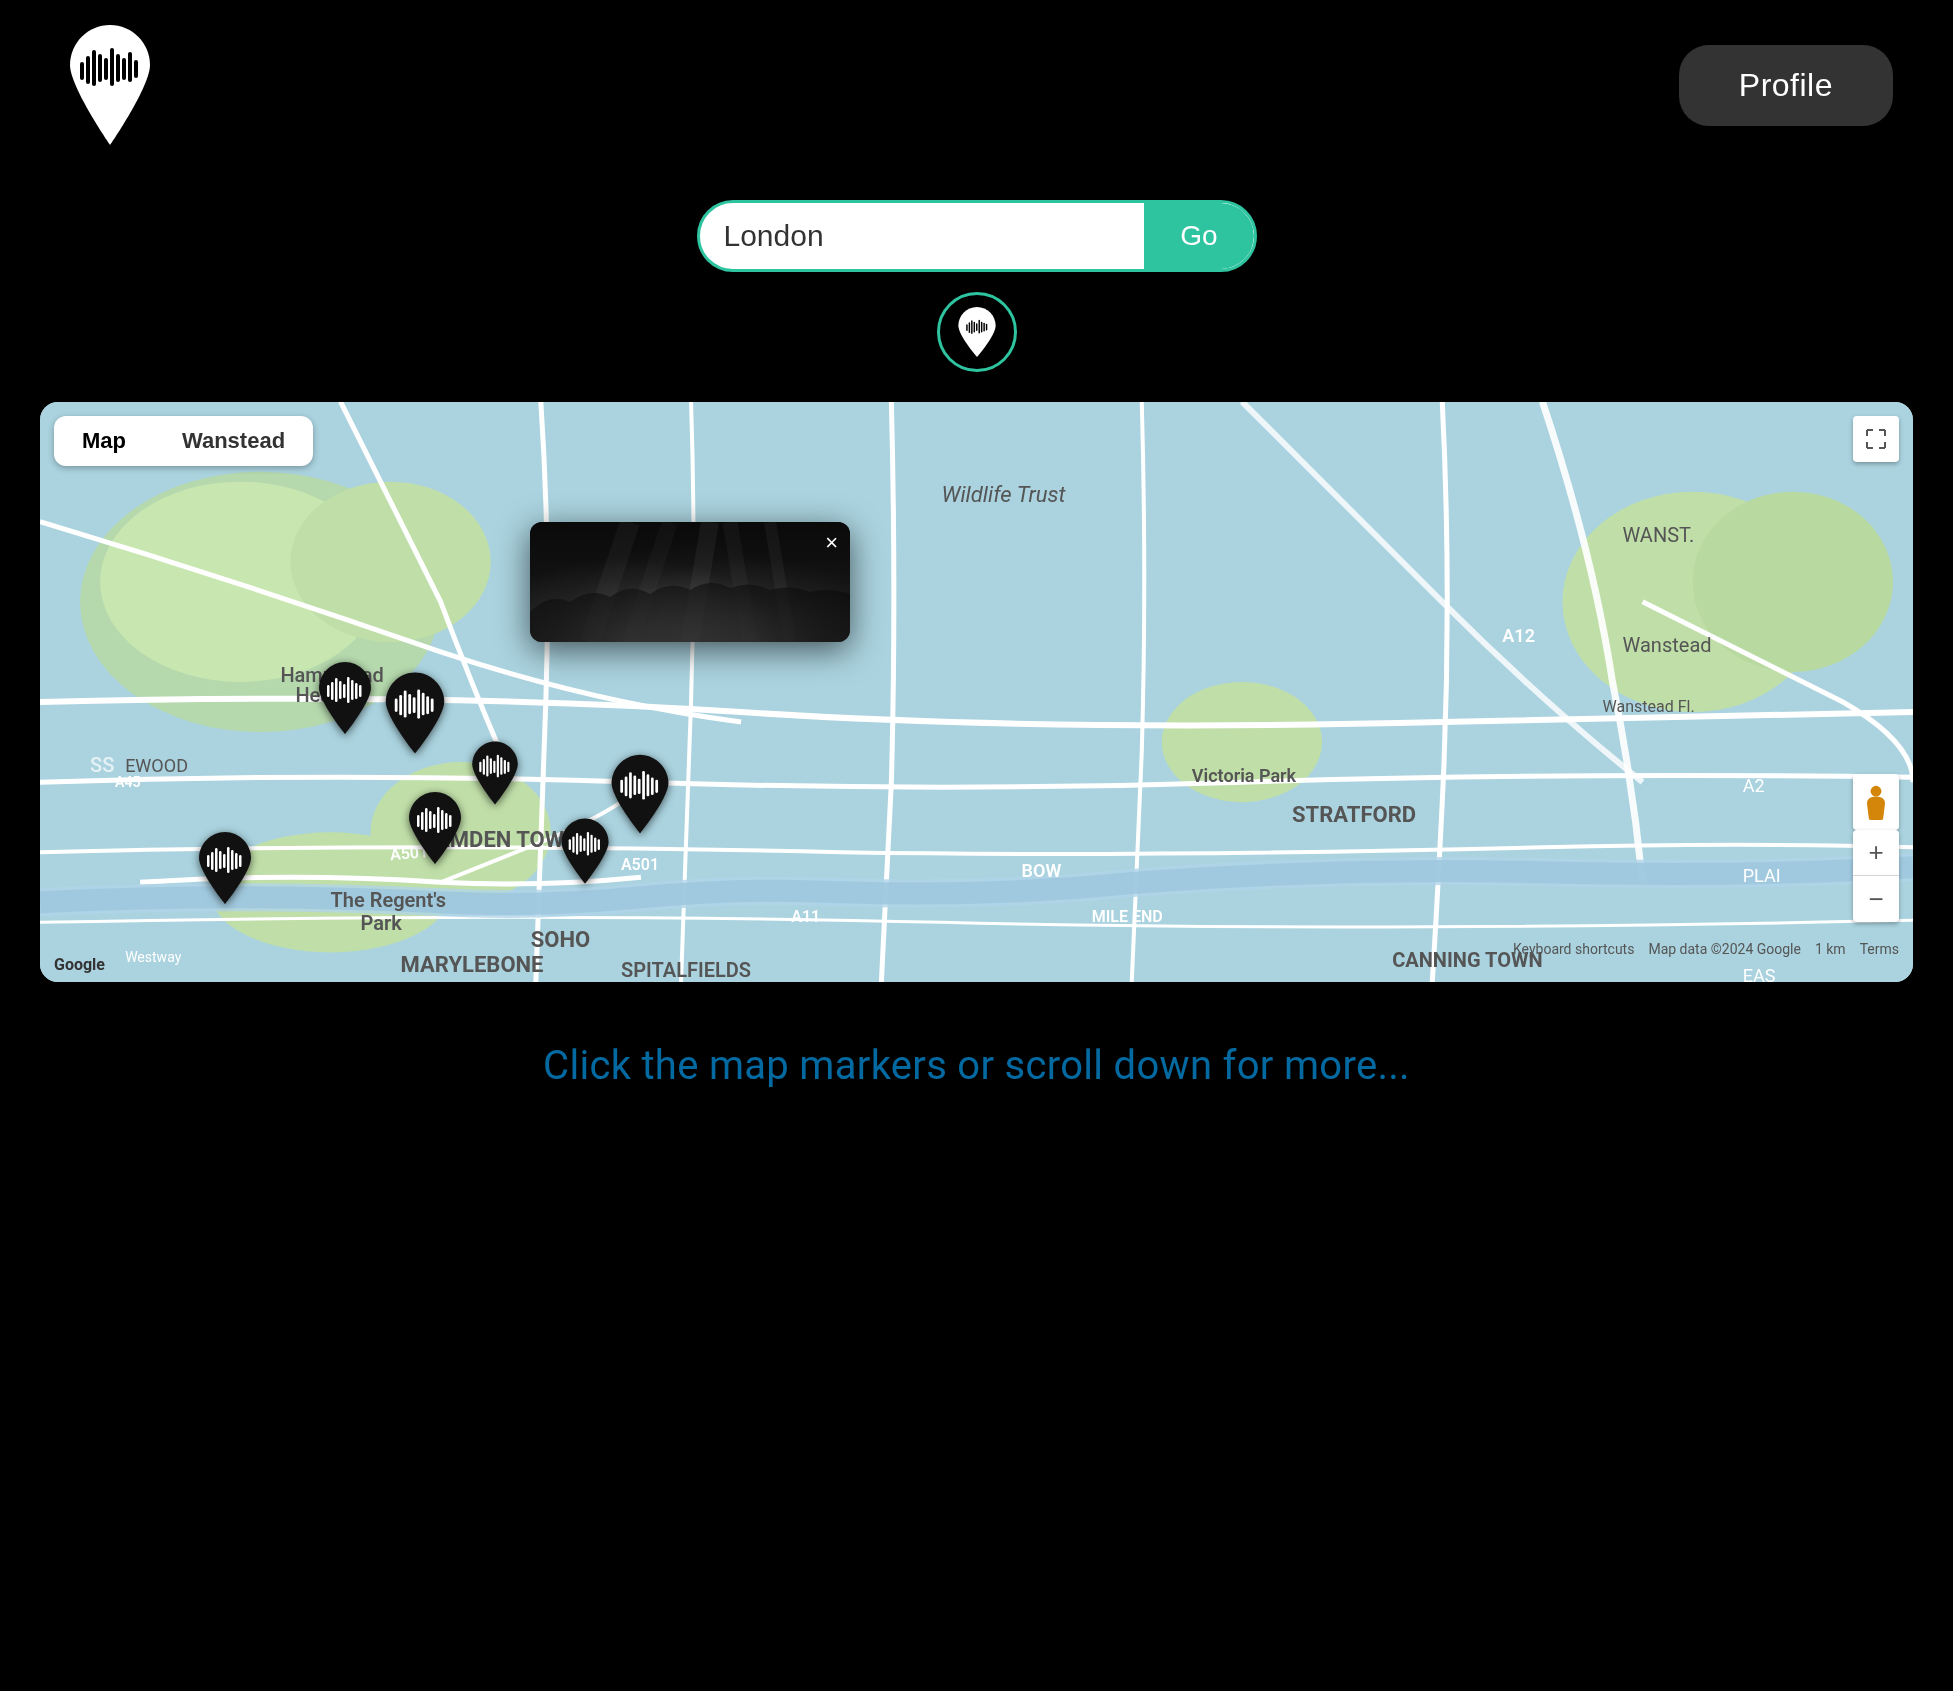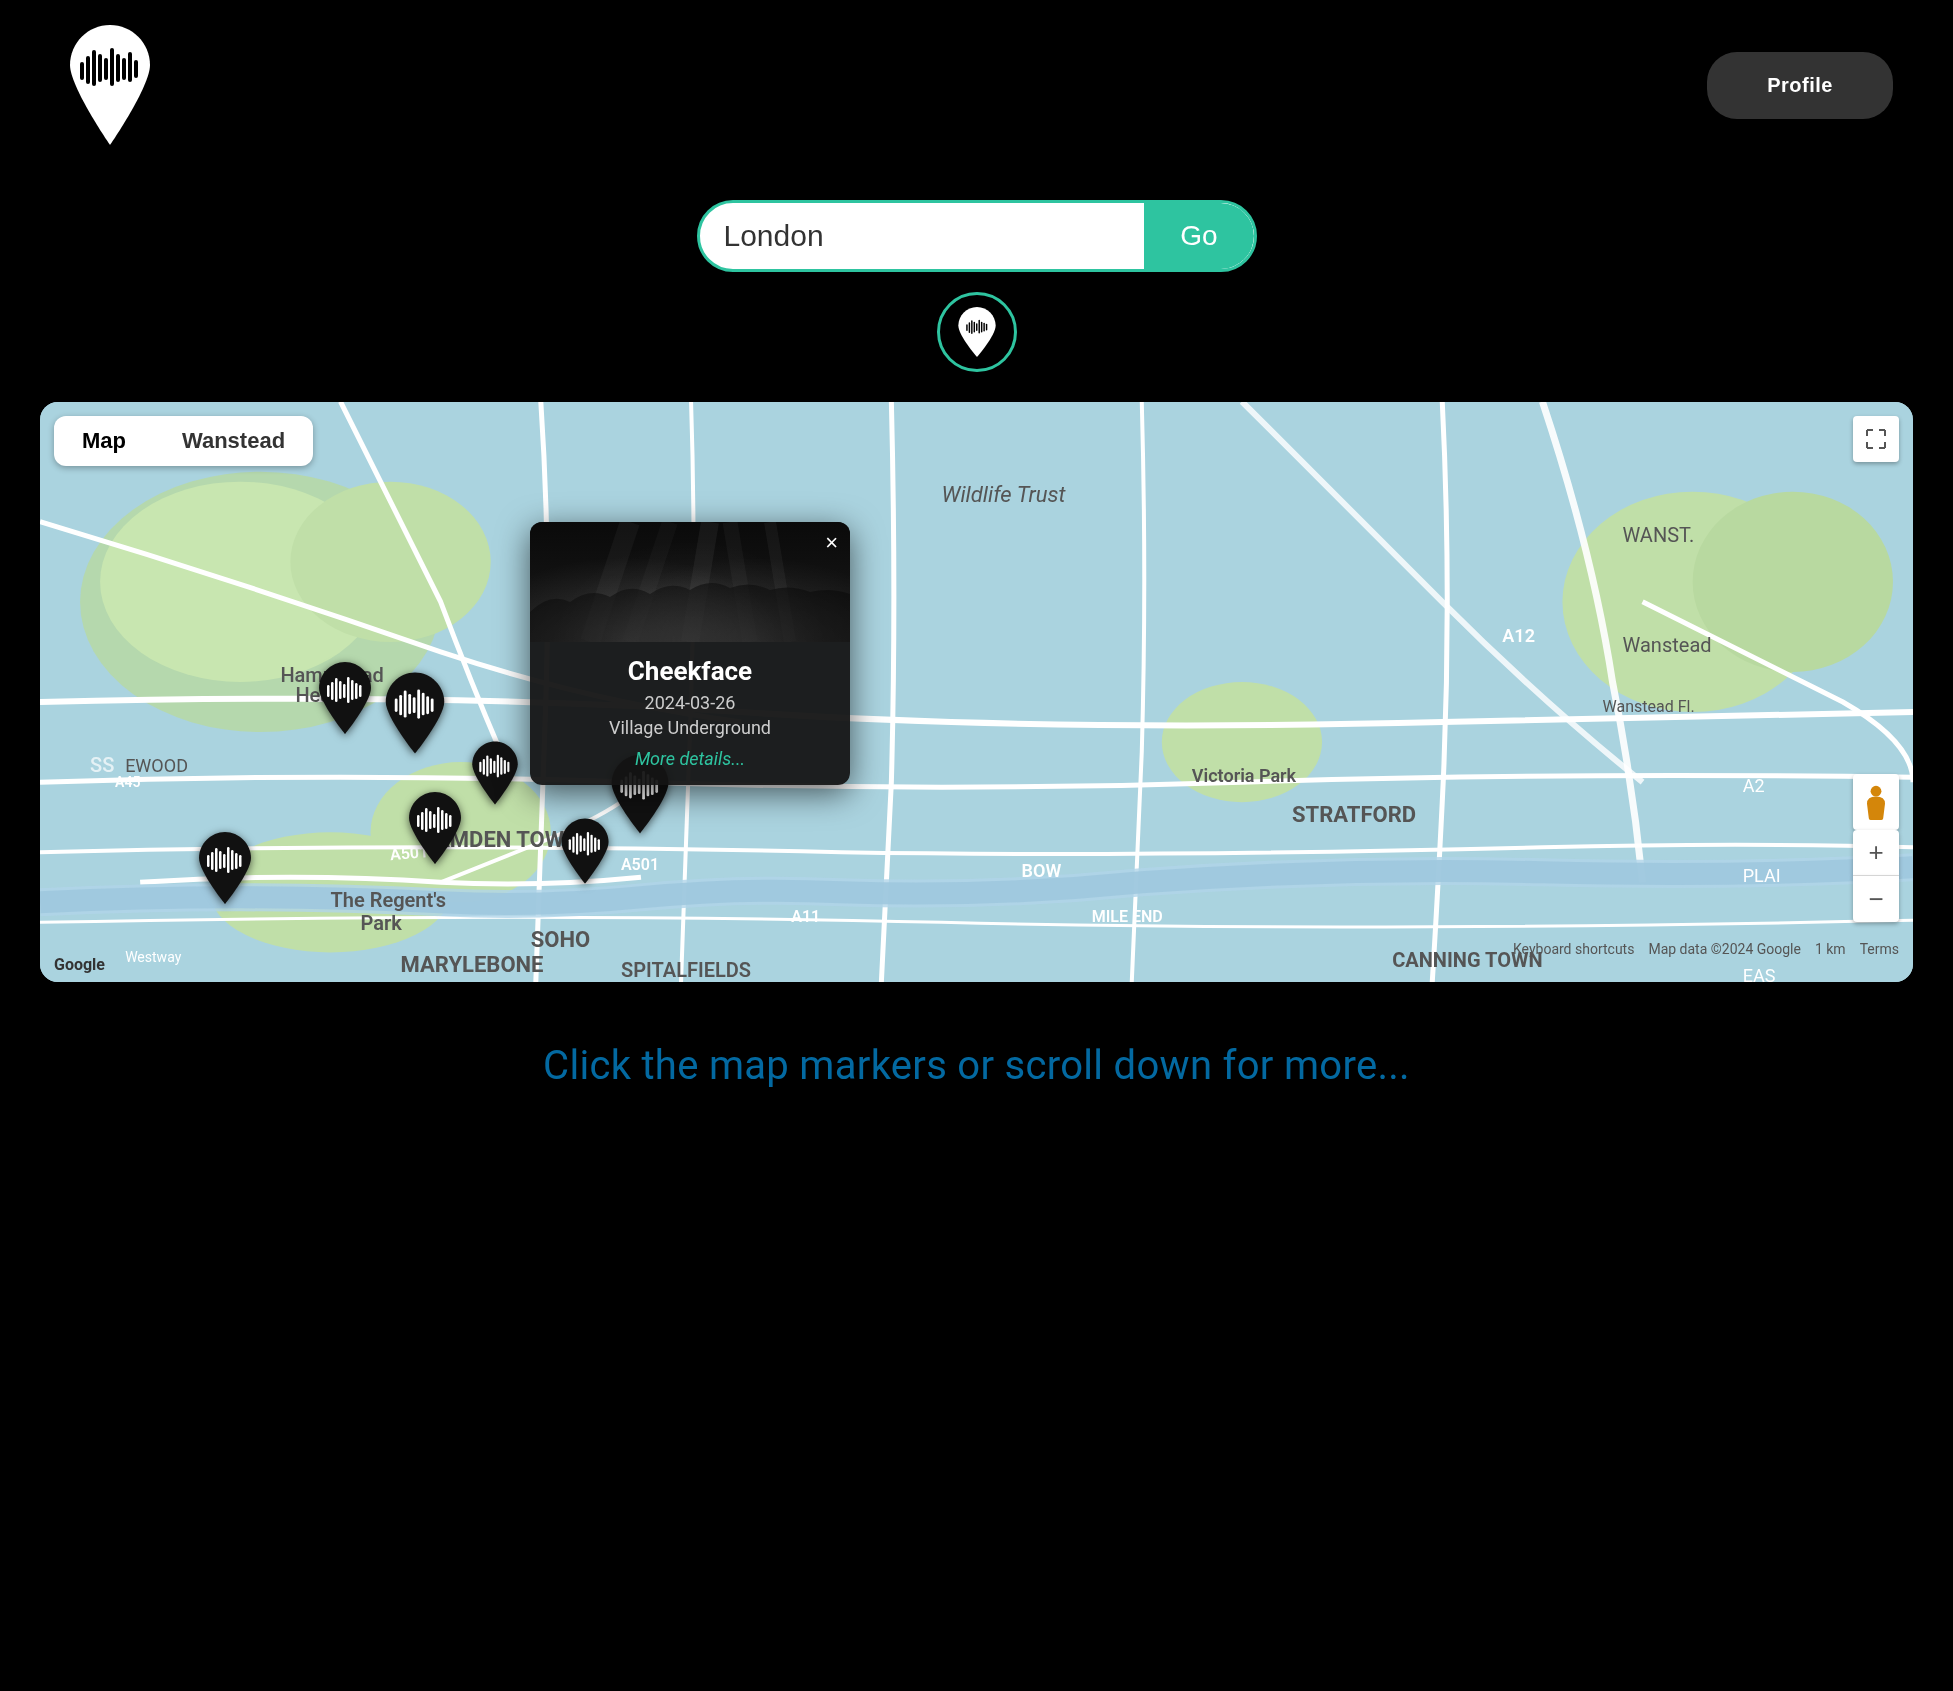--- a/index.html
+++ b/index.html
@@ -31,22 +31,22 @@
       width: 100px;
       height: 130px;
     }
 
     .profile-btn {
       background: #333;
       color: #fff;
       border: none;
       border-radius: 30px;
       padding: 22px 60px;
-      font-size: 20px;
-      font-weight: 700;
+      font-size: 32px;
+      font-weight: 400;
       cursor: pointer;
       letter-spacing: 0.5px;
     }
 
     
     .search-area {
       display: flex;
       flex-direction: column;
       align-items: center;
       padding: 30px 0 20px;
@@ -578,26 +578,20 @@
 
           <line x1="60" y1="120" x2="100" y2="0" stroke="rgba(255,255,255,0.08)" stroke-width="20"></line>
           <line x1="100" y1="120" x2="140" y2="0" stroke="rgba(255,255,255,0.06)" stroke-width="16"></line>
           <line x1="160" y1="120" x2="180" y2="0" stroke="rgba(255,255,255,0.1)" stroke-width="18"></line>
           <line x1="220" y1="120" x2="200" y2="0" stroke="rgba(255,255,255,0.07)" stroke-width="15"></line>
           <line x1="260" y1="120" x2="240" y2="0" stroke="rgba(255,255,255,0.09)" stroke-width="12"></line>
 
           <path d="M0,90 Q20,70 40,80 Q60,65 80,75 Q100,60 120,72 Q140,58 160,68 Q180,55 200,66 Q220,58 240,68 Q260,62 280,70 Q300,65 320,72 L320,120 L0,120 Z" fill="rgba(0,0,0,0.7)"></path>
         </svg>
       </div>
-      <div class="popup-info">
-        <div class="popup-title">Cheekface</div>
-        <div class="popup-date">2024-03-26</div>
-        <div class="popup-venue">Village Underground</div>
-        <a class="popup-link" href="#">More details...</a>
-      </div>
     </div>
 
     
     <div class="map-toggle">
       <button class="toggle-btn active">Map</button>
       <button class="toggle-btn">Wanstead</button>
     </div>
 
     
     <div class="map-controls">

